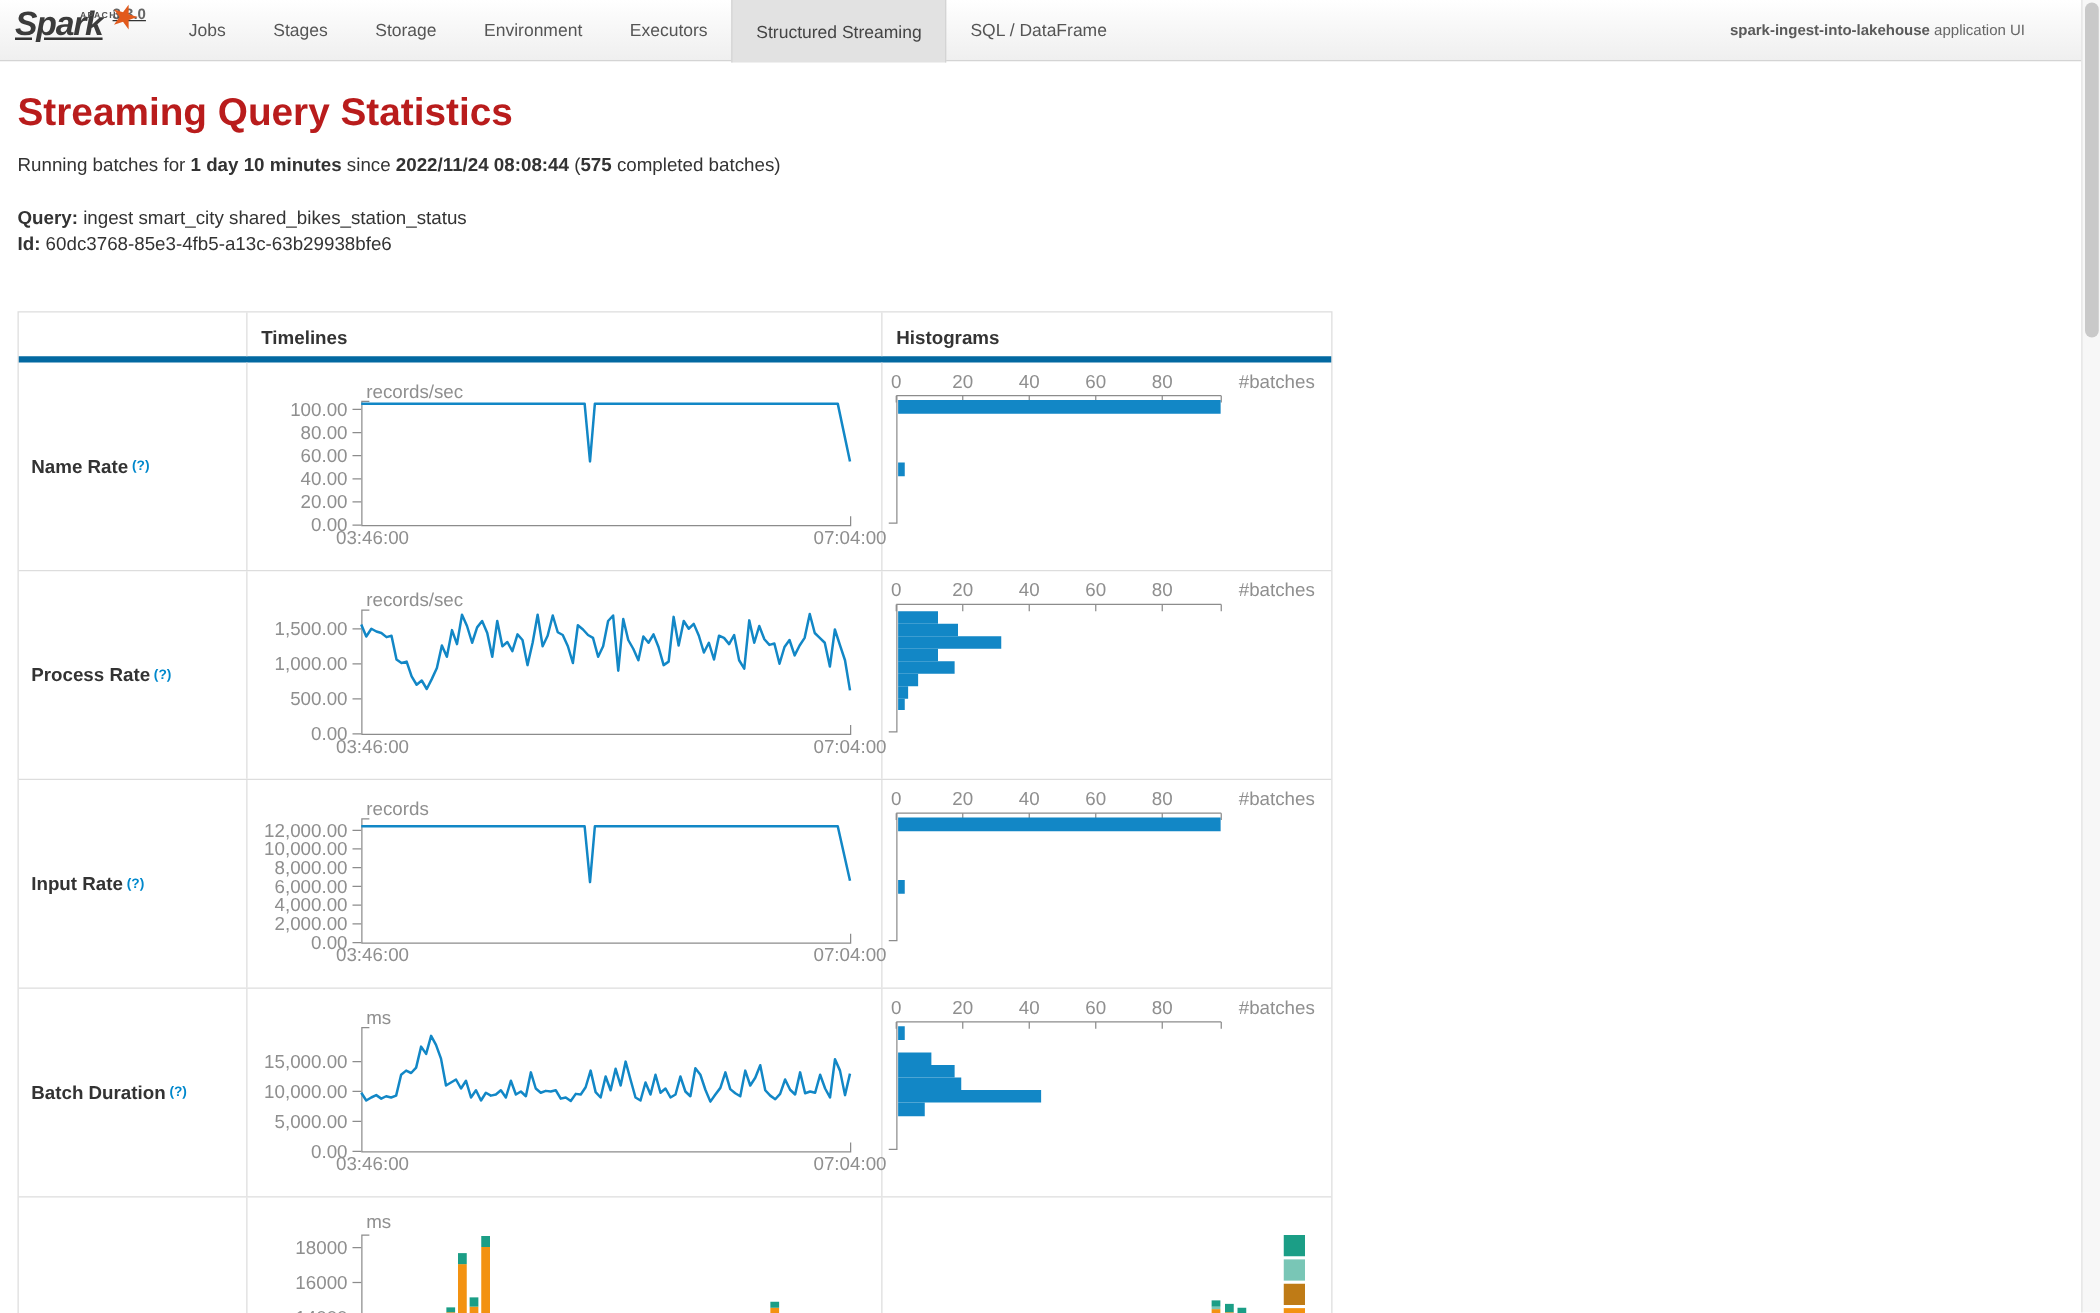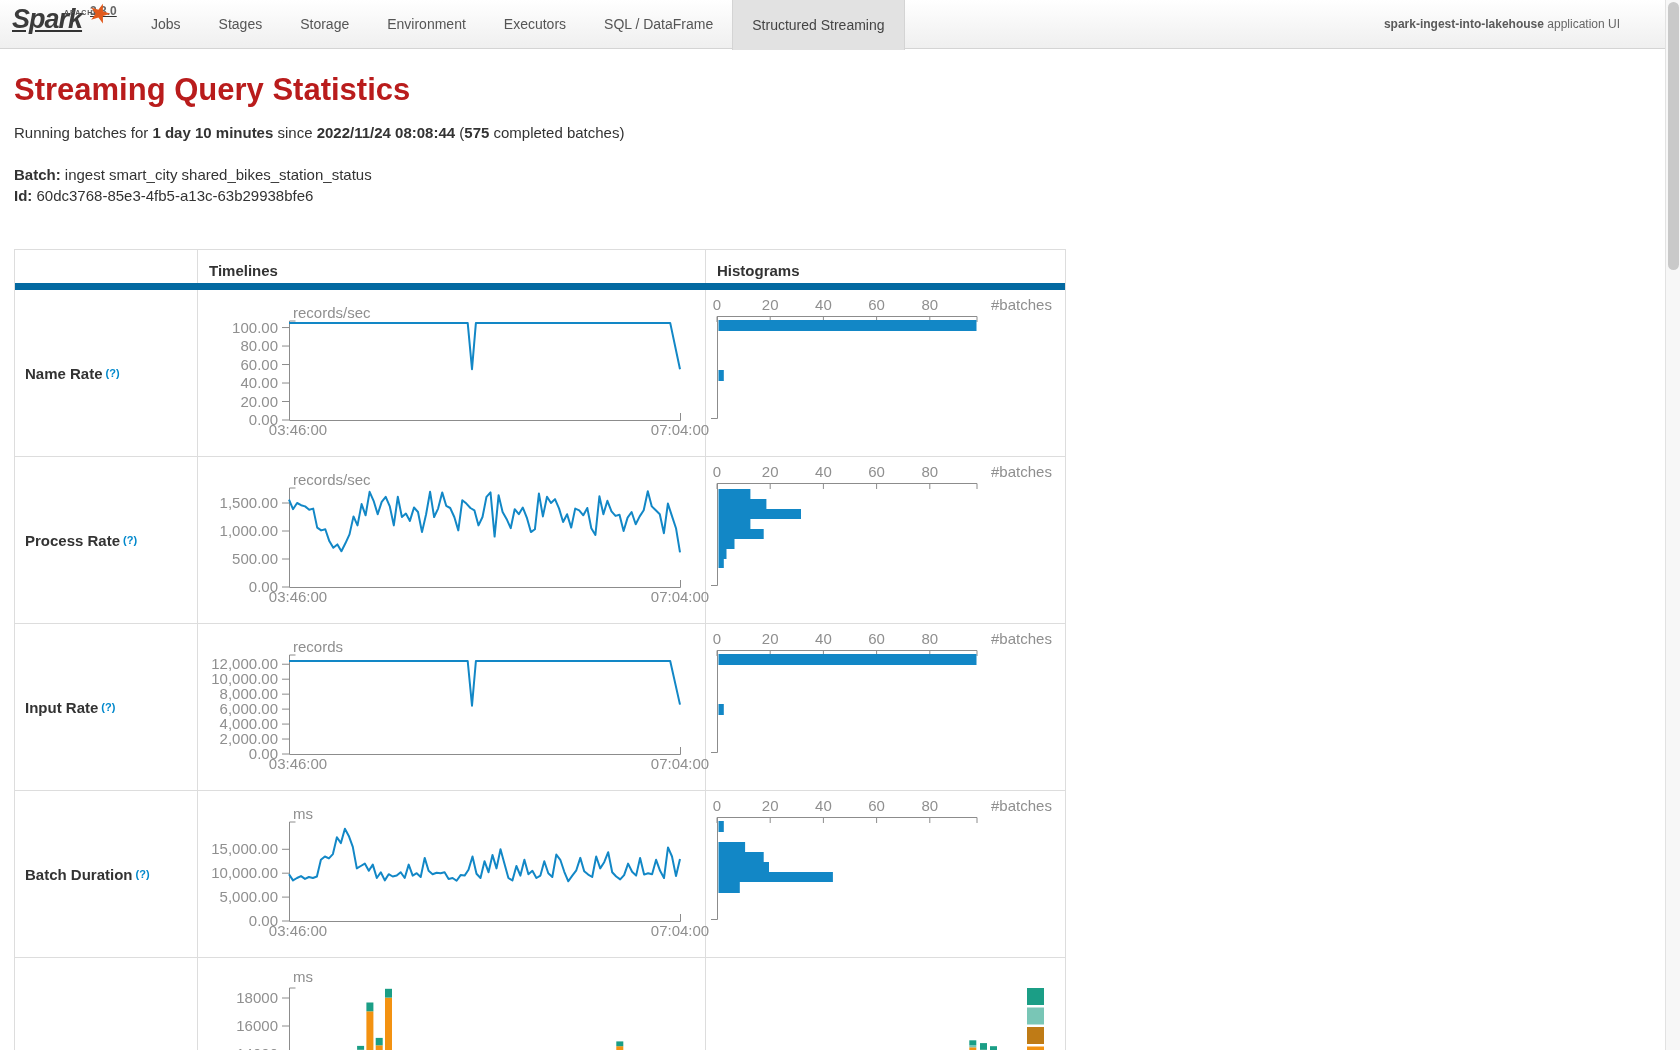--- a/index.html
+++ b/index.html
@@ -22,21 +22,21 @@
   
   .scrollbar { position:absolute; right:0; top:0; width:15px; height:1050px; background:#f7f7f7; border-left:1px solid #e2e2e2; z-index:50; }
   .scroll-thumb { position:absolute; left:2px; top:2px; width:11px; height:268px; background:#c9c9c9; border-radius:6px; }
   
   .content { position:absolute; left:0; top:0; width:1680px; height:1050px; }
   .page-title { position:absolute; left:14px; top:72px; font-size:31px; font-weight:bold; color:#b91c1c; }
   .running-line { position:absolute; left:14px; top:124px; font-size:15px; }
   .meta-block { position:absolute; left:14px; top:164px; font-size:15px; line-height:21px; }
   
   .stats-table { position:absolute; left:14px; top:249px; width:1052px; border:1px solid #dddddd; background:#fff; }
-  .thead-row { position:relative; height:40px; border-bottom:7px solid #0369a1; }
+  .thead-row { position:relative; height:40px; border-bottom:5px solid #0369a1; }
   .th-timelines { position:absolute; left:194px; top:0; height:40px; display:flex; align-items:center; font-weight:bold; font-size:15px; }
   .th-histograms { position:absolute; left:702px; top:0; height:40px; display:flex; align-items:center; font-weight:bold; font-size:15px; }
   .chart-row { position:relative; height:167px; border-bottom:1px solid #dddddd; }
   .chart-row.last { height:110px; border-bottom:none; }
   .vline1, .vline2 { position:absolute; top:0; bottom:0; width:1px; background:#dddddd; }
   .vline1 { left:182px; } .vline2 { left:690px; }
   .row-label { position:absolute; left:0; top:0; bottom:0; width:182px; display:flex; align-items:center; padding-left:10px; font-size:15px; font-weight:bold; color:#333; }
   .row-label sup { color:#0088cc; font-weight:bold; font-size:11px; margin-left:3px; cursor:pointer; }
   .chart-svg { position:absolute; left:0; top:0; }
   text { font-family:"Liberation Sans", sans-serif; }
@@ -52,32 +52,32 @@
       <span class="brand-spark">Spark</span>
       <span class="brand-star">★</span>
       <span class="brand-version">3.3.0</span>
     </div>
     <div class="nav-tabs">
       <div class="nav-tab">Jobs</div>
       <div class="nav-tab">Stages</div>
       <div class="nav-tab">Storage</div>
       <div class="nav-tab">Environment</div>
       <div class="nav-tab">Executors</div>
+      <div class="nav-tab active">Structured Streaming</div>
       <div class="nav-tab">SQL / DataFrame</div>
-      <div class="nav-tab active">Structured Streaming</div>
     </div>
     <div class="nav-right"><b>spark-ingest-into-lakehouse</b><span> application UI</span></div>
   </div>
 
   <h1 class="page-title">Streaming Query Statistics</h1>
 
   <div class="running-line"><span>Running batches for </span><b>1 day 10 minutes</b><span> since </span><b>2022/11/24 08:08:44</b><span> (</span><b>575</b><span> completed batches)</span></div>
 
   <div class="meta-block">
-    <div><b>Batch:</b><span> ingest smart_city shared_bikes_station_status</span></div>
+    <div><b>Query:</b><span> ingest smart_city shared_bikes_station_status</span></div>
     <div><b>Id:</b><span> 60dc3768-85e3-4fb5-a13c-63b29938bfe6</span></div>
   </div>
 
   <div class="stats-table">
     <div class="thead-row">
       <div class="vline1"></div>
         <div class="vline2"></div>
       <div class="th-timelines">Timelines</div>
       <div class="th-histograms">Histograms</div>
     </div>

